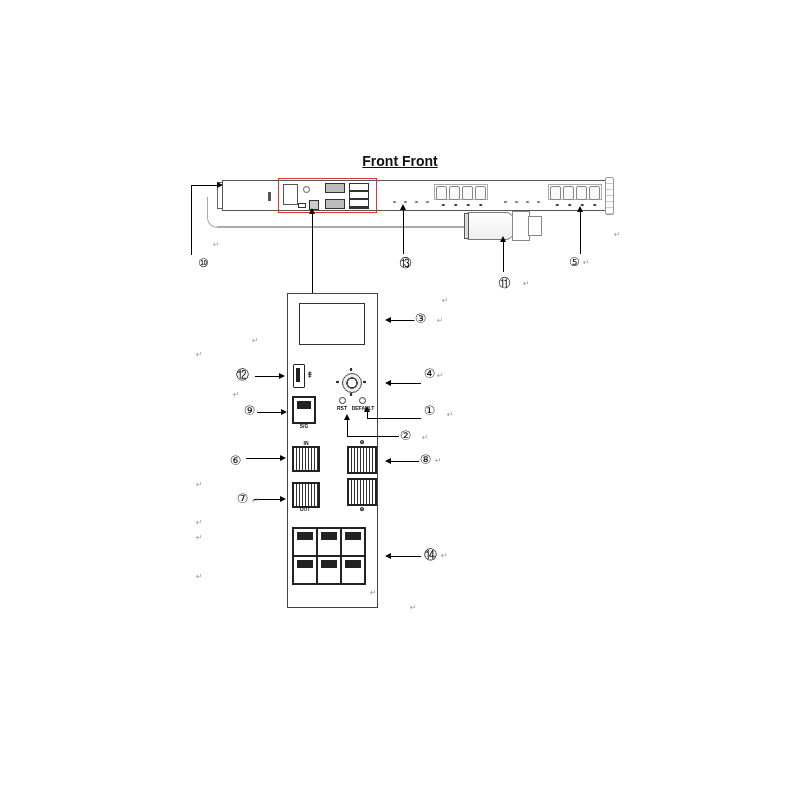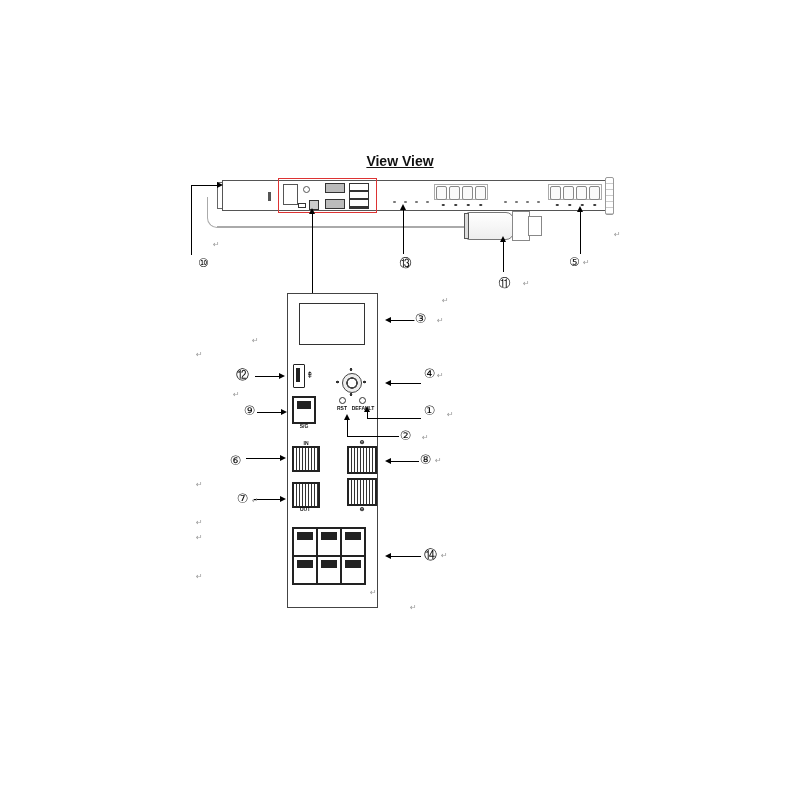--- a/index.html
+++ b/index.html
@@ -19,21 +19,21 @@
   .panel { left:287px; top:293px; width:89px; height:313px; border:1.5px solid #444; background:#fff; }
   .lcd { left:299px; top:303px; width:64px; height:40px; border:1.5px solid #333; }
   .rj { border:2px solid #222; background:#fff; }
   .rj-inner { position:absolute; left:3px; right:3px; top:3px; height:8px; background:#222; }
   .tiny { font-size:5px; font-weight:bold; text-align:center; }
   .cable { border:1.5px solid #aaa; border-top:none; border-right:none; border-radius:0 0 0 10px; }
 </style>
 </head>
 <body>
 
-<div class="abs title">View View</div>
+<div class="abs title">Front Front</div>
 
 <div class="abs" style="left:0;top:0;width:800px;height:300px;">
 
   <div class="abs" style="left:217px;top:182px;width:8px;height:25px;border:1px solid #666;"></div>
   <div class="abs" style="left:222px;top:183px;width:10px;height:8px;border:1px solid #666;background:#eee;"></div>
 
   <div class="abs cable" style="left:207px;top:197px;width:260px;height:30px;"></div>
   <div class="abs" style="left:217px;top:226px;width:250px;height:1px;background:#aaa;"></div>
 
   <div class="abs pdu"></div>

